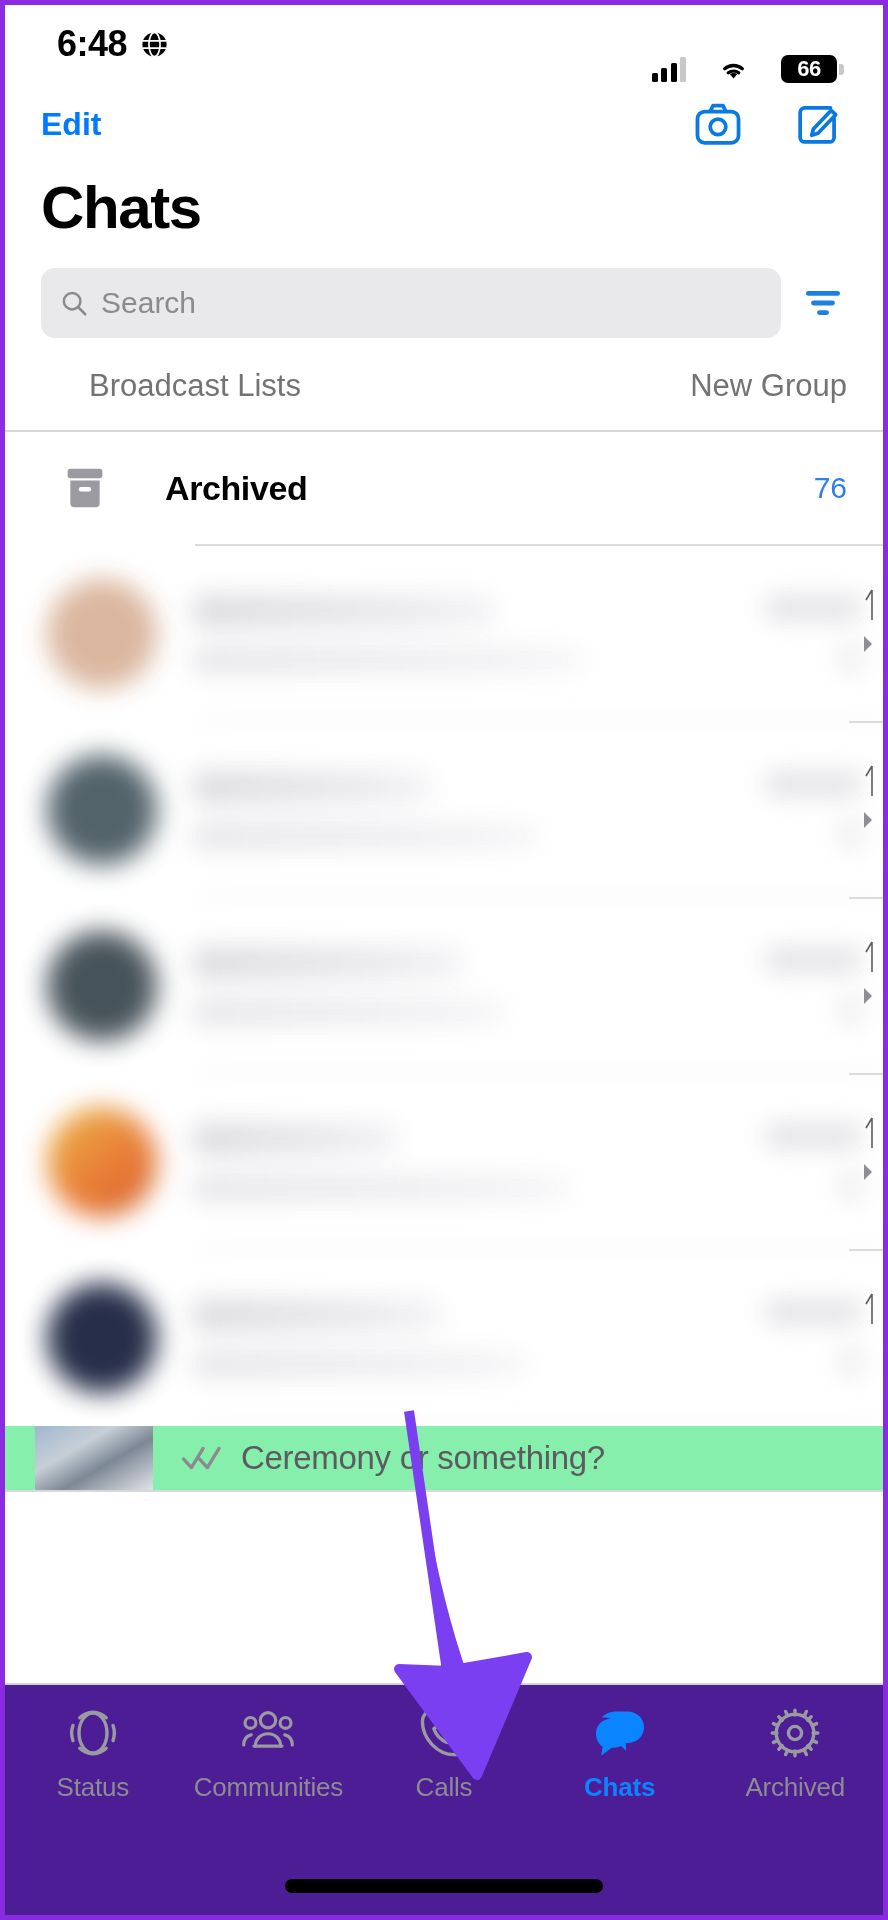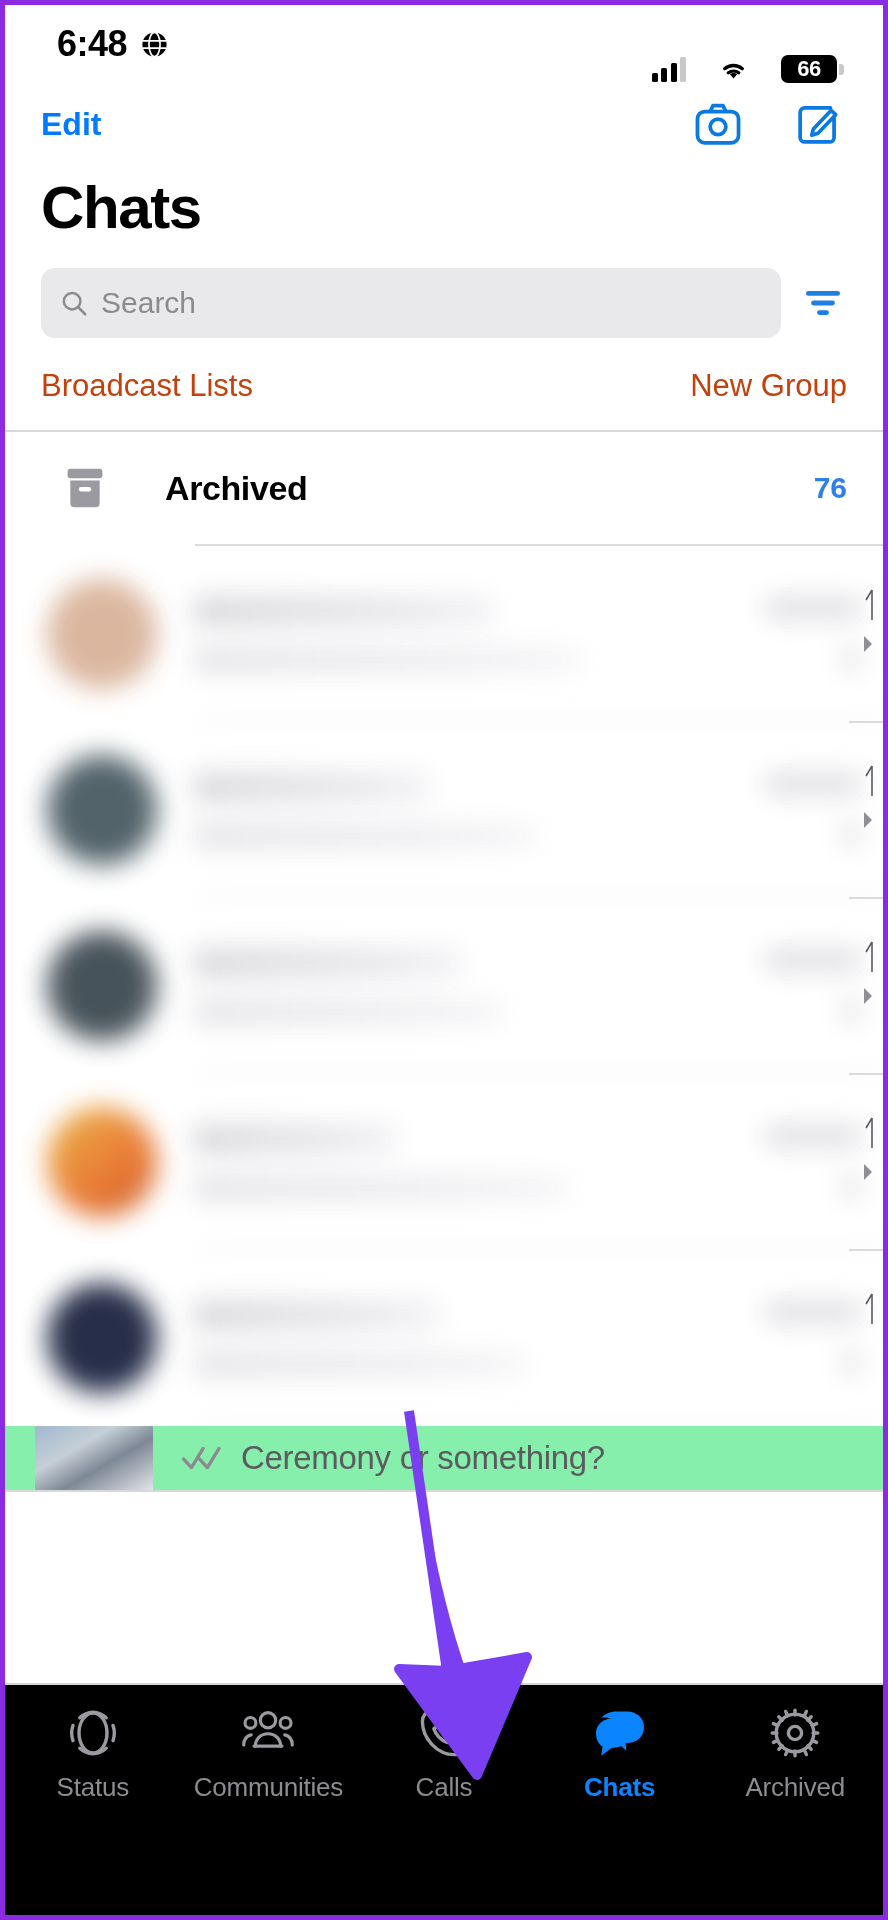--- a/index.html
+++ b/index.html
@@ -77,31 +77,31 @@
   .search-ph { font-size: 30px; color: #8B8B8F; }
   .filter-btn { width: 48px; height: 48px; flex:none; display:flex; align-items:center; justify-content:center; }
   .filter-ico { width: 42px; height: 34px; }
 
   
   .links-row {
     display:flex; align-items:center; justify-content:space-between;
     padding: 30px 36px 26px 36px;
     border-bottom: 2px solid #D8D8DC;
   }
-  .link-blue { font-size: 31px; color: #c2410c; }
+  .link-blue { font-size: 31px; color: #737373; margin-left: 48px; }
 
   
   .archived-row {
     display:flex; align-items:center;
     height: 112px; padding: 0 36px 0 0;
   }
   .arch-ico-wrap { width: 160px; display:flex; justify-content:center; }
   .arch-ico { width: 44px; height: 46px; }
   .arch-label { font-size: 34px; font-weight: 700; color: #000; letter-spacing: -0.4px; }
-  .arch-count { margin-left: auto; font-size: 30px; color: #2F7FE8; font-weight: bold; }
+  .arch-count { margin-left: auto; font-size: 30px; color: #2F7FE8; }
   .arch-divider { height: 2px; background:#DCDCE0; margin-left: 190px; }
 
   
   .chat-list {
     position: relative;
     height: 880px;
     overflow: hidden;
     background: #fff;
   }
   .chat-row {
@@ -158,21 +158,21 @@
     width: 118px; height: 66px; flex:none;
     background: linear-gradient(150deg,#9fb7cf 0%,#c6cfd6 35%,#7d8896 60%,#e3e6ea 100%);
   }
   .last-check { width: 46px; height: 30px; margin: 0 14px 0 28px; flex:none; }
   .last-text { font-size: 33px; color: #5b5b60; letter-spacing: -0.3px; }
 
   
   .tab-bar {
     position:absolute; left:0; right:0; bottom: 0;
     height: 232px;
-    background: #000000;
+    background: #4c1d95;
     border-top: 2px solid #D4D4D8;
     display:flex; align-items:flex-start; justify-content:space-around;
     padding-top: 20px;
   }
   .tab { width: 172px; display:flex; flex-direction:column; align-items:center; gap: 11px; }
   .tab-ico { width: 56px; height: 56px; display:block; }
   .tab-label { font-size: 26px; color: #8C8C91; letter-spacing: -0.2px; }
   .tab.active .tab-label { color: #0A84FF; font-weight: 700; }
   .home-indicator {
     position:absolute; bottom: 22px; left: 50%; transform: translateX(-50%);

